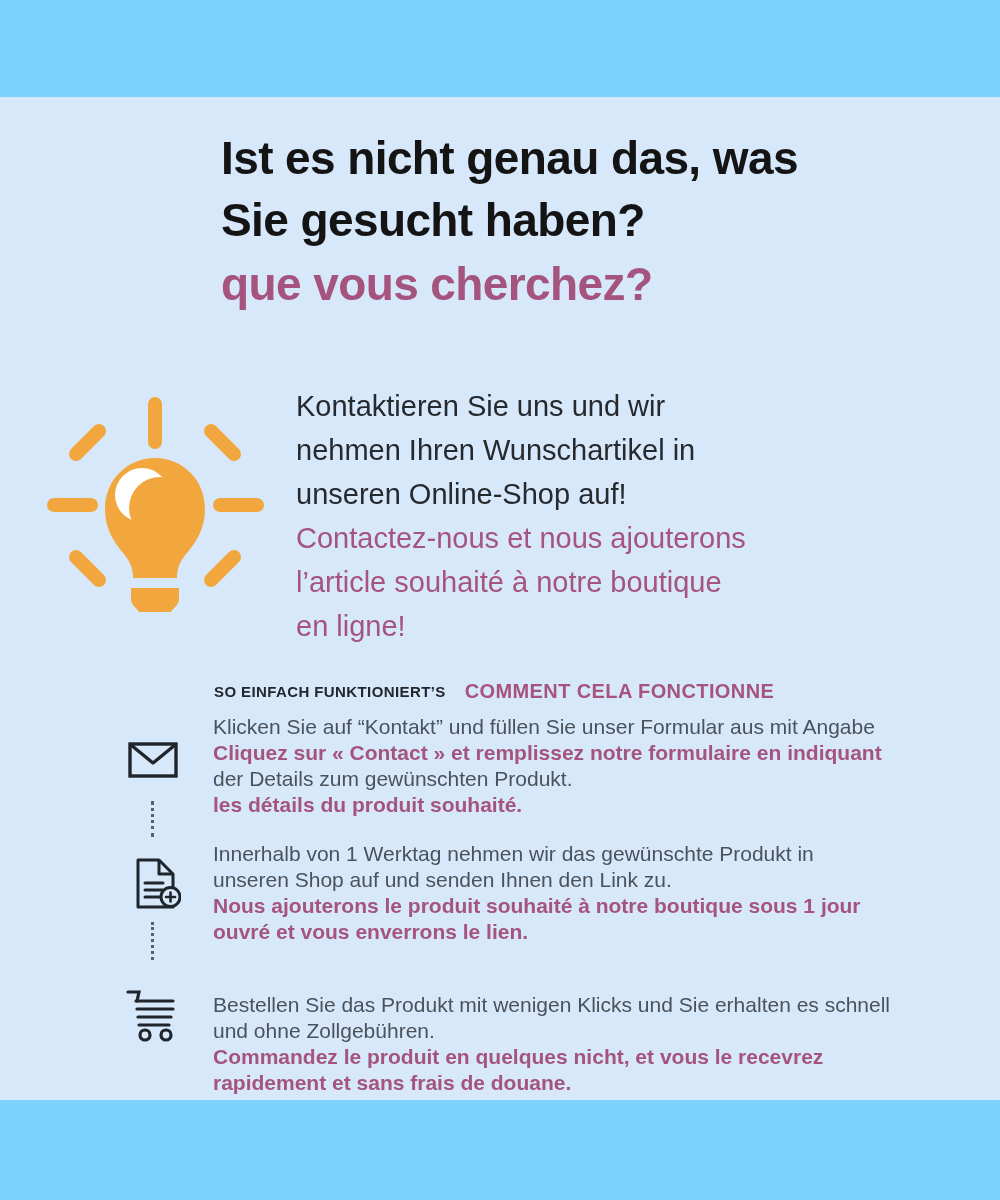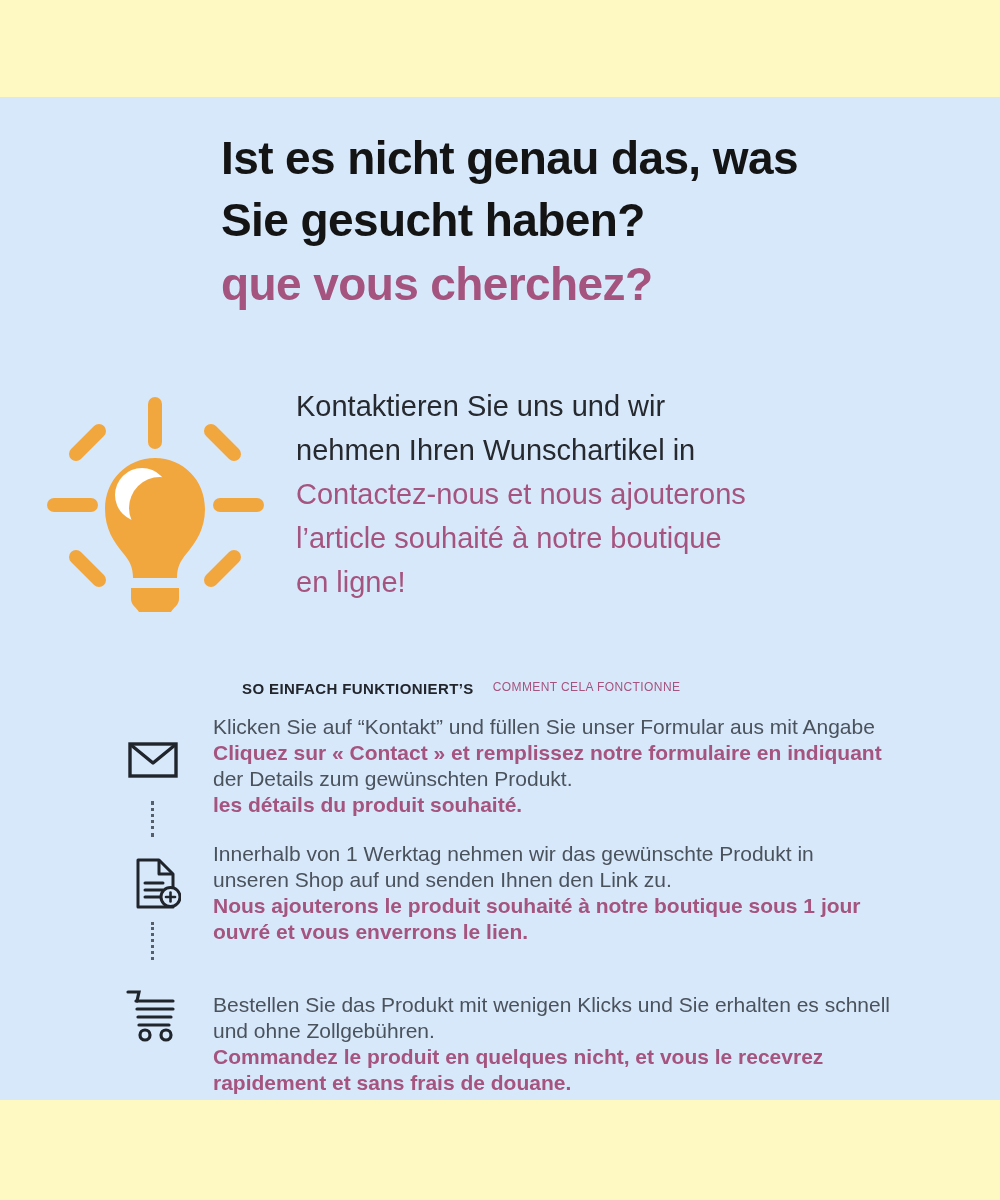--- a/index.html
+++ b/index.html
@@ -1,39 +1,39 @@
 <!DOCTYPE html>
 <html><head>
 <meta charset="utf-8">
 <style>
   html,body{margin:0;padding:0;background:#ffffff;}
   .canvas{
-    position:relative;width:1000px;height:1200px;background:#fef9c3;
+    position:relative;width:1000px;height:1200px;background:#7dd3fc;
     font-family:"Liberation Sans","DejaVu Sans",sans-serif;overflow:hidden;
   }
   .panel{position:absolute;left:0;top:97px;width:1000px;height:1003px;background:#d8e8fb;}
 
   
   .titles{position:absolute;left:221px;top:127px;width:730px;}
   .title-line{font-size:46px;line-height:62px;font-weight:700;letter-spacing:-0.6px;color:#141414;white-space:nowrap;}
   .title-line.fr{color:#a4547e;}
   .titles .fr-block{margin-top:2px;}
 
   
   .intro{position:absolute;left:296px;top:384px;width:600px;}
   .intro-line{font-size:29px;line-height:44px;font-weight:400;color:#26292e;white-space:nowrap;}
   .intro-line.fr{color:#a4547e;}
 
   
   .bulb-wrap{position:absolute;left:45px;top:392px;width:220px;height:232px;}
 
   
-  .hiw-heading{position:absolute;left:214px;top:680px;display:flex;gap:19px;align-items:flex-start;margin-left:28px;}
+  .hiw-heading{position:absolute;left:214px;top:680px;display:flex;gap:19px;align-items:center;}
   .hiw-de{font-size:15px;font-weight:700;letter-spacing:.4px;color:#22262c;white-space:nowrap;}
-  .hiw-fr{font-size:12px;font-weight:400;letter-spacing:.4px;color:#a4547e;white-space:nowrap;}
+  .hiw-fr{font-size:20px;font-weight:700;letter-spacing:.4px;color:#a4547e;white-space:nowrap;}
 
   
   .step-text{position:absolute;left:213px;width:750px;}
   .step-text.s1{top:714px}
   .step-text.s2{top:841px}
   .step-text.s3{top:992px}
   .step-line{font-size:21px;line-height:26px;font-weight:400;color:#4a525c;white-space:nowrap;}
   .step-line.fr{color:#a4547e;font-weight:700;}
 
   
@@ -76,20 +76,21 @@
       <circle cx="97" cy="103" r="27" fill="#ffffff"></circle>
       <circle cx="115" cy="116" r="31" fill="#f2a73e"></circle>
       <path d="M86 196 L134 196 L134 207 C 134 213 129 215 126 220 L94 220 C 91 215 86 213 86 207 Z" fill="#f2a73e"></path>
     </svg>
   </div>
 
   <div class="intro">
     <div>
       <div class="intro-line">Kontaktieren Sie uns und wir</div>
       <div class="intro-line">nehmen Ihren Wunschartikel in</div>
+      <div class="intro-line">unseren Online-Shop auf!</div>
     </div>
     <div>
       <div class="intro-line fr">Contactez-nous et nous ajouterons</div>
       <div class="intro-line fr">l’article souhaité à notre boutique</div>
       <div class="intro-line fr">en ligne!</div>
     </div>
   </div>
 
   <div class="hiw-heading">
     <span class="hiw-de">SO EINFACH FUNKTIONIERT’S</span>

